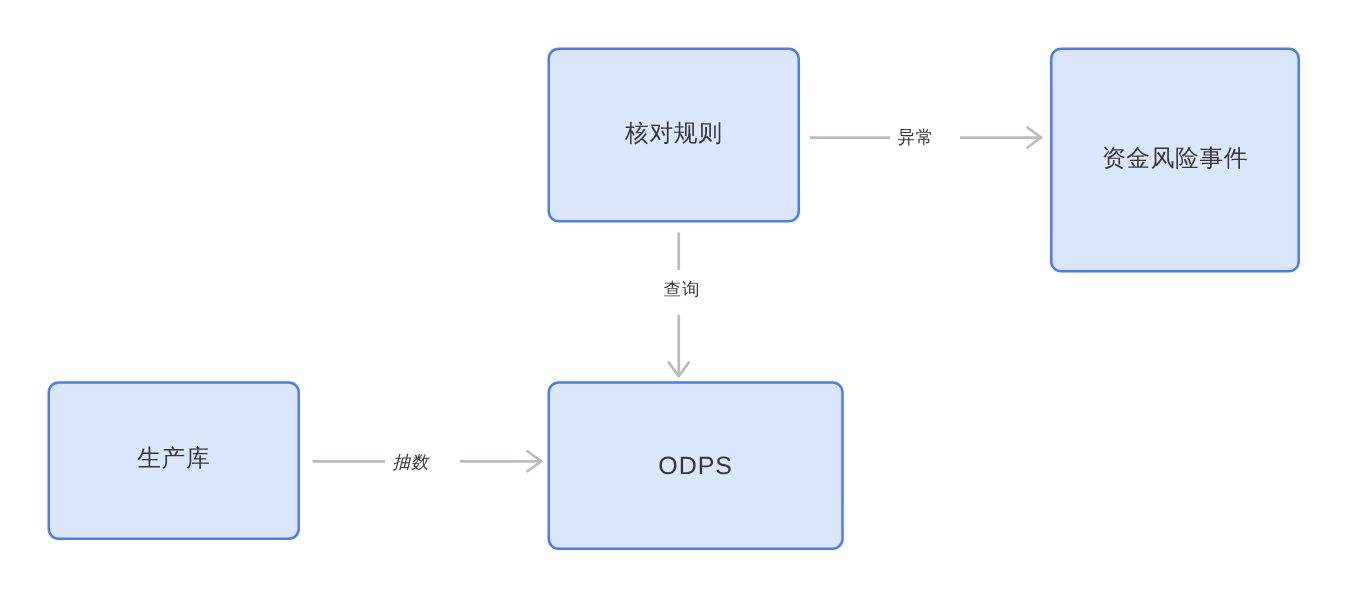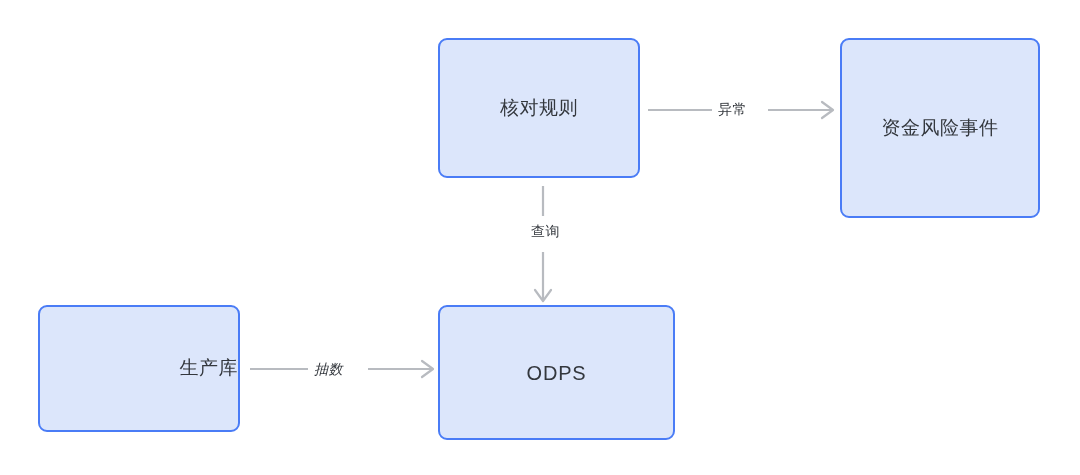--- a/index.html
+++ b/index.html
@@ -38,21 +38,21 @@
     user-select: none;
   }
   .node-label.latin {
     letter-spacing: 0.8px;
     font-size: 20px;
   }
 
   
   #node-check-rule     { left: 438px; top: 38px;  width: 202px; height: 140px; }
   #node-risk-event     { left: 840px; top: 38px;  width: 200px; height: 180px; }
-  #node-prod-db        { left: 38px;  top: 305px; width: 202px; height: 127px; justify-content: flex-end; }
+  #node-prod-db        { left: 38px;  top: 305px; width: 202px; height: 127px; }
   #node-odps           { left: 438px; top: 305px; width: 237px; height: 135px; }
 
   
   .edge-svg {
     position: absolute;
     left: 0;
     top: 0;
     width: 1080px;
     height: 475px;
     z-index: 1;

